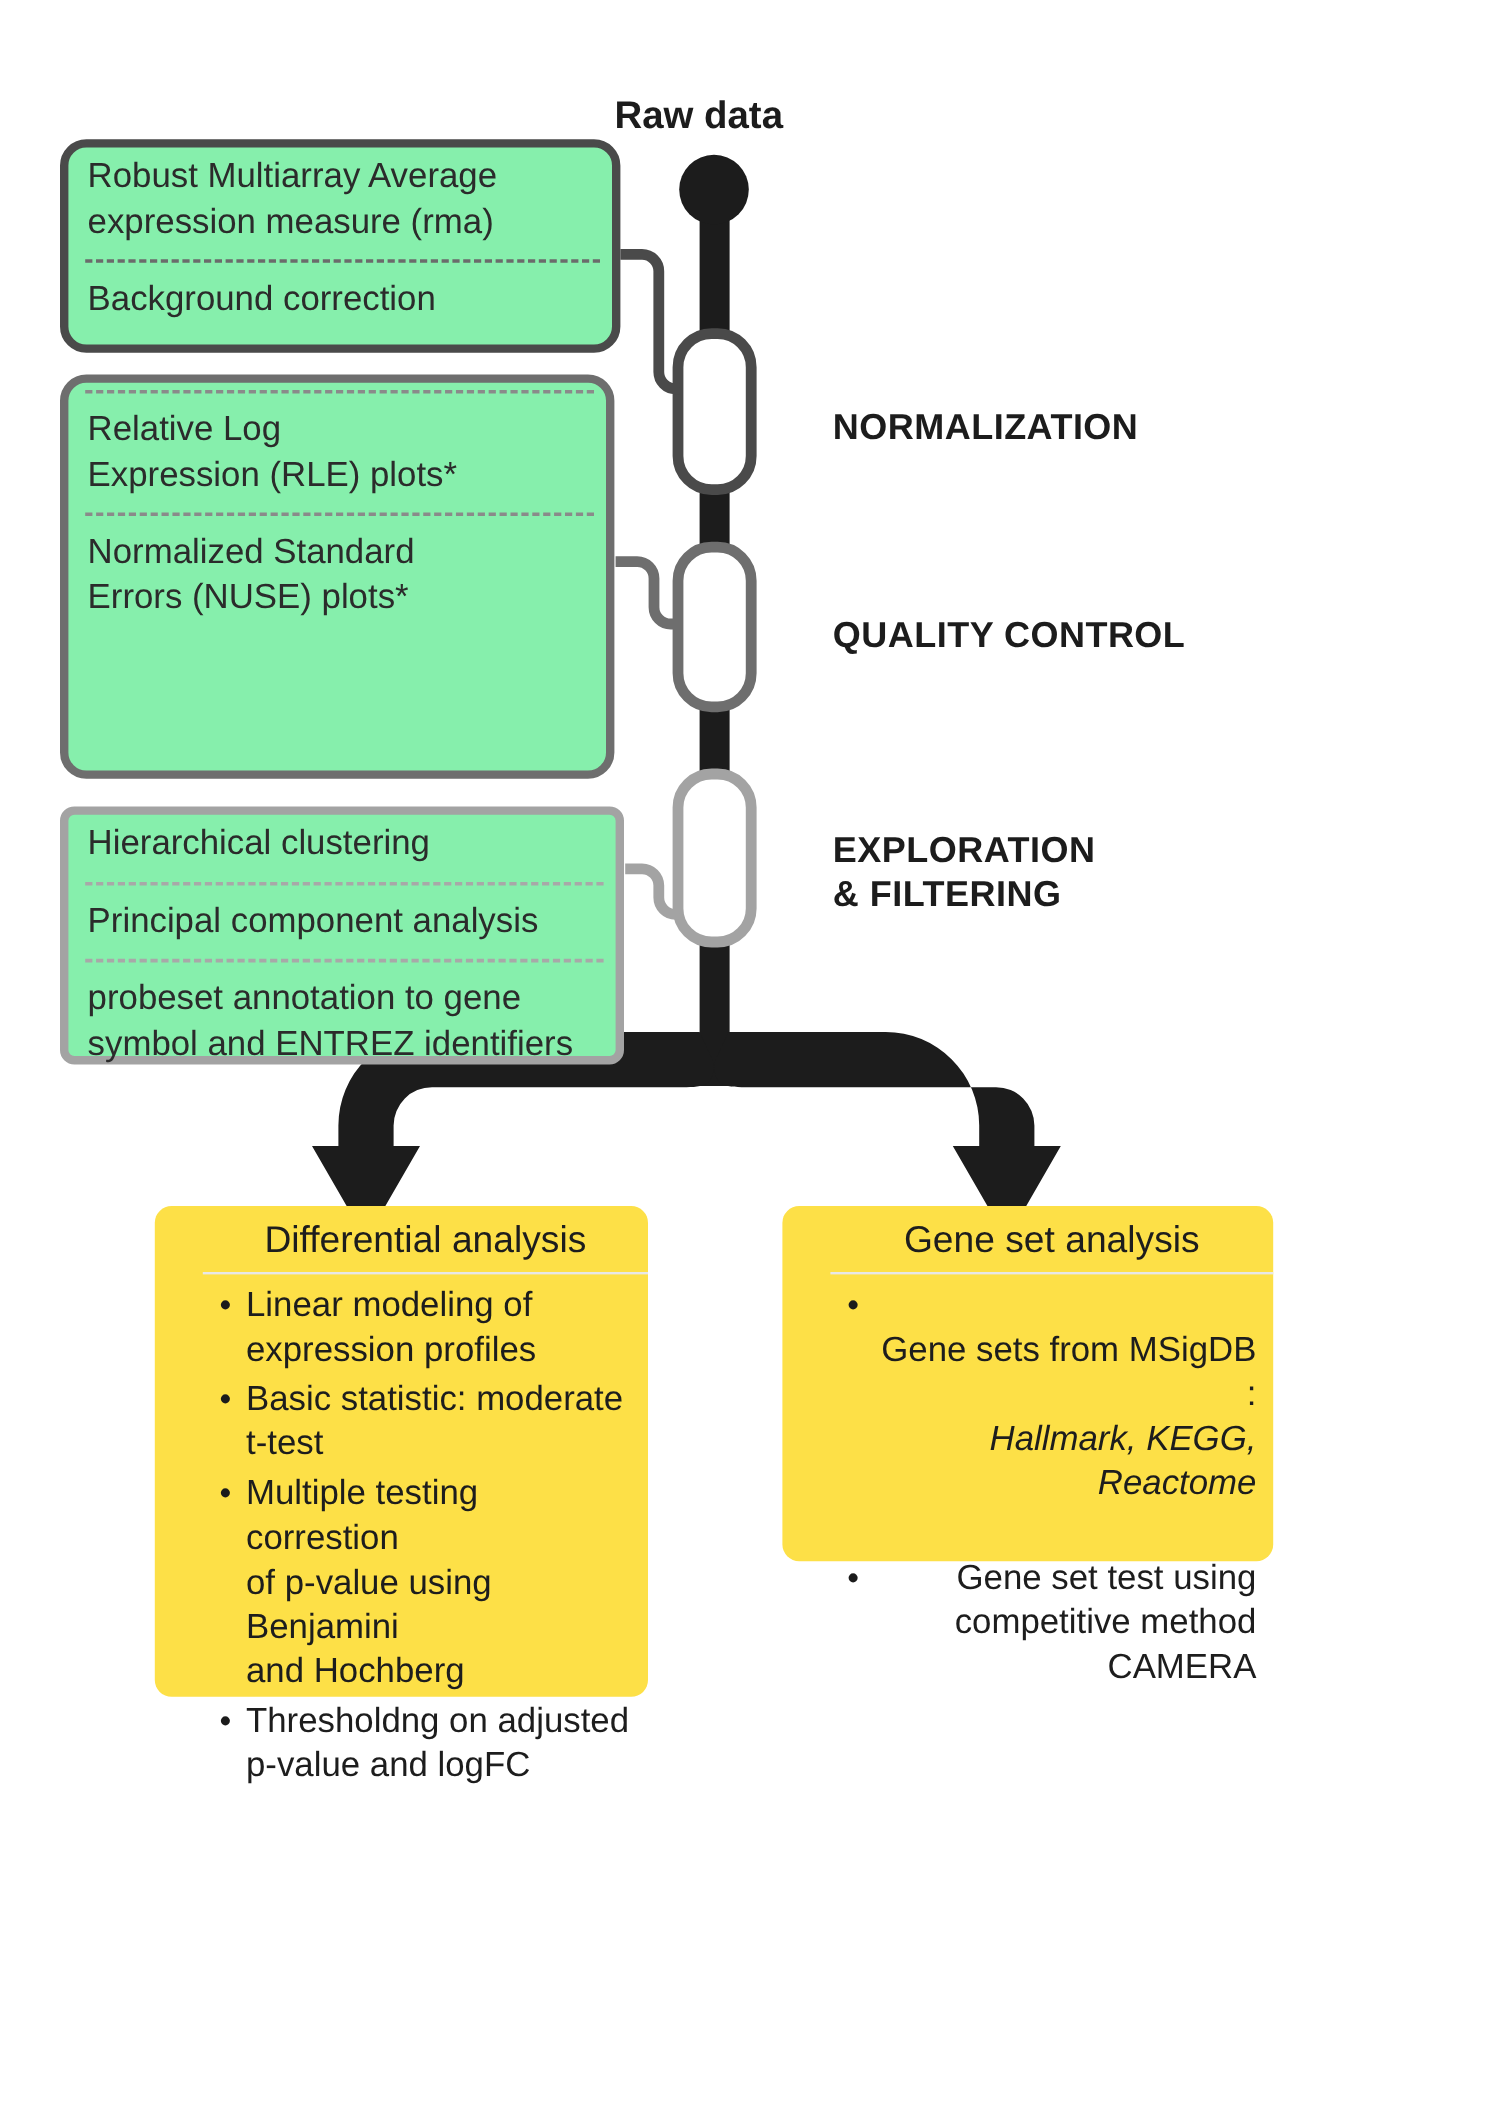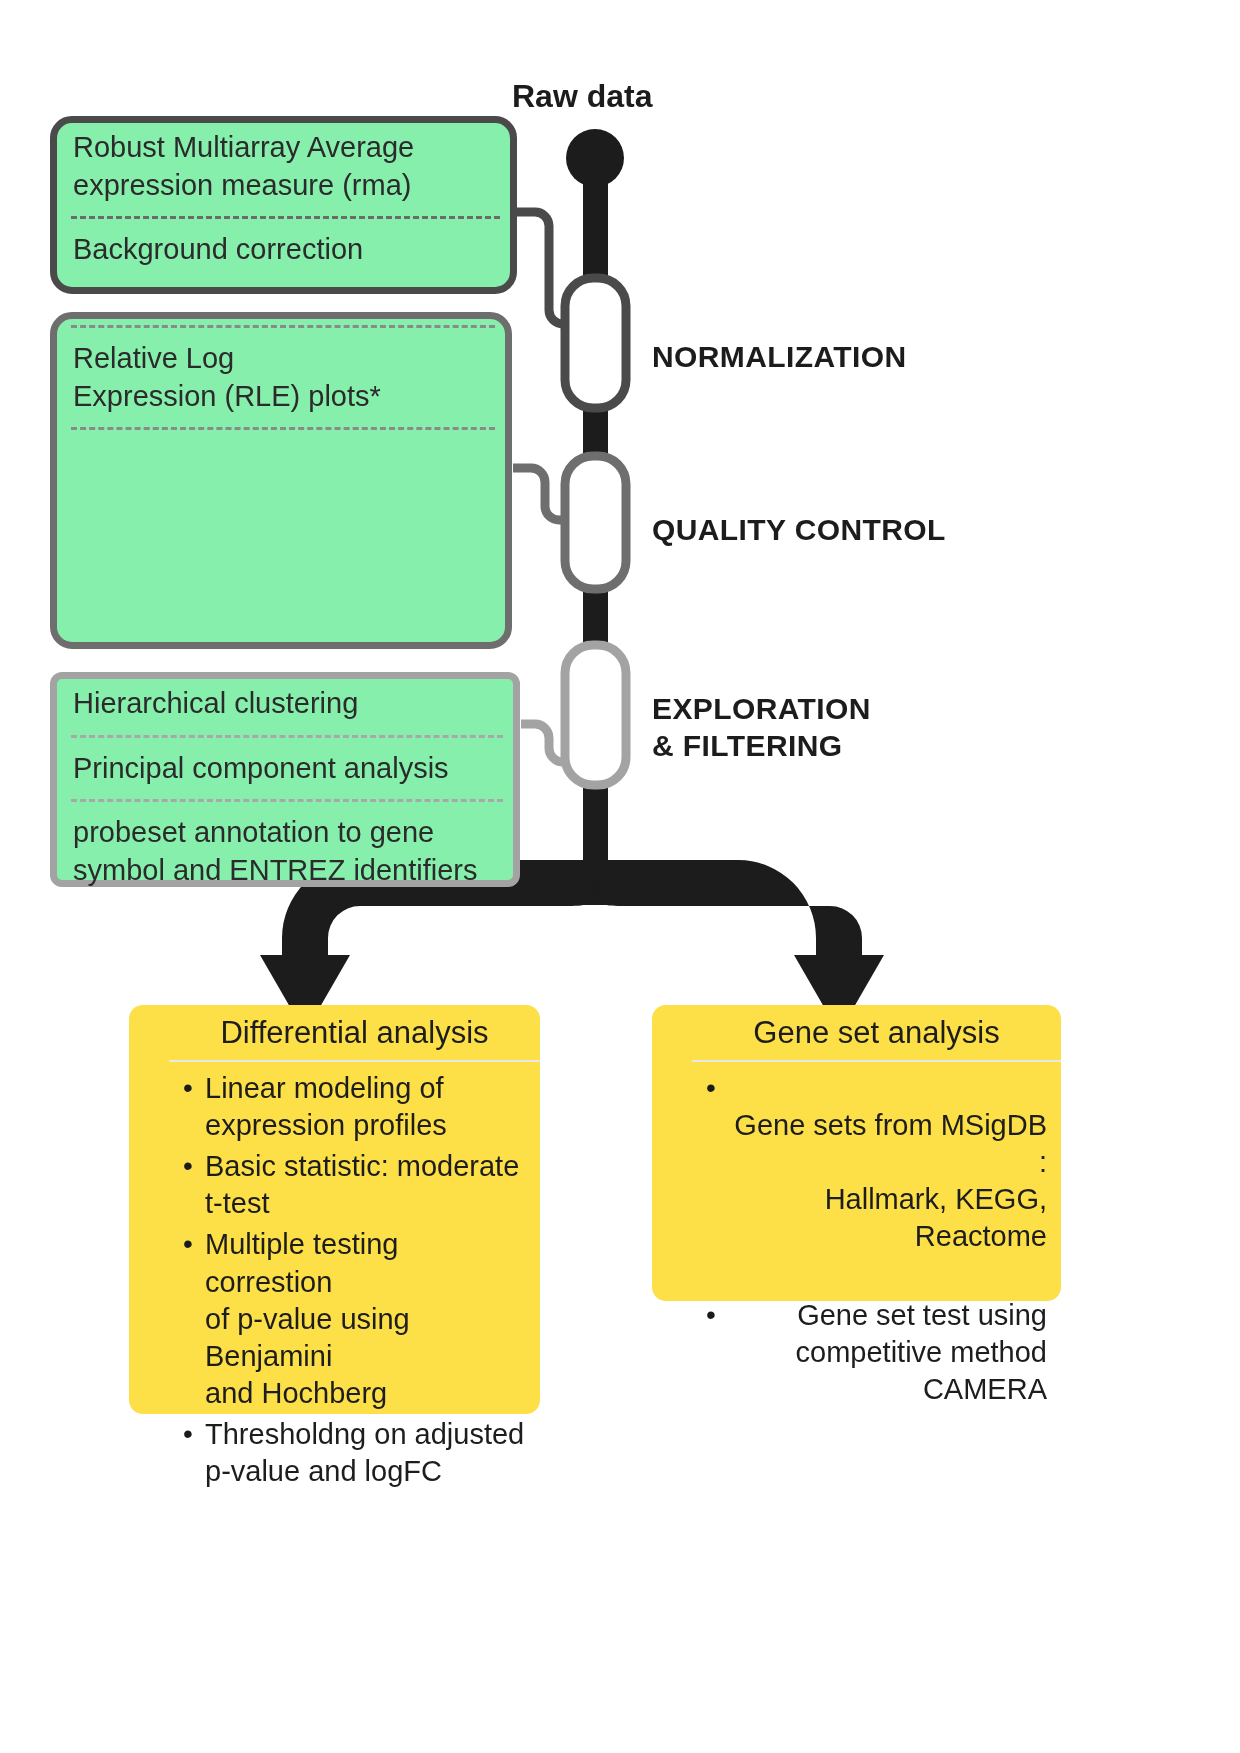--- a/index.html
+++ b/index.html
@@ -22,21 +22,21 @@
   #box-qc{left:50px;top:312px;width:462px;height:337px;
           border:7px solid #6e6e6e;border-radius:22px;}
   #box-qc .divider{border-top-color:#8a8a8a;}
   #box-expl{left:50px;top:672px;width:470px;height:215px;
             border:7px solid #a3a3a3;border-radius:12px;}
   #box-expl .divider{border-top-color:#a8a8a8;}
 
   
   .stage-label{position:absolute;font-weight:bold;font-size:30px;
                letter-spacing:.4px;color:#1c1c1c;line-height:1.24;
-               white-space:pre-line;}
+               white-space:pre-line;margin-left:42px;}
   #label-norm{left:652px;top:338px;}
   #label-qc{left:652px;top:511px;}
   #label-expl{left:652px;top:690px;}
 
   
   #raw-data{position:absolute;left:512px;top:78px;
             font-weight:bold;font-size:32px;color:#1c1c1c;}
 
   
   .panel{position:absolute;box-sizing:border-box;background:#fde047;
@@ -46,21 +46,21 @@
   .panel-body{padding:8px 14px 16px 14px;}
   .bullet-row{display:flex;align-items:flex-start;margin:0 0 4px 0;}
   .bullet-dot{flex:0 0 auto;width:22px;font-size:28px;line-height:1.28;
               color:#1b1b1b;text-align:left;}
   .bullet-text{flex:1 1 auto;font-size:29px;line-height:1.28;color:#1d1d1d;
                white-space:pre-line;}
 
   #panel-diff{left:129px;top:1005px;width:411px;height:409px;}
   #panel-gsa{left:652px;top:1005px;width:409px;height:296px;}
   #panel-gsa .bullet-text{text-align:right;}
-  #panel-gsa .cont{padding-left:44px;display:block;}
+  #panel-gsa .cont{padding-left:44px;display:block;font-style:italic;}
 </style>
 </head>
 <body>
 
 <div class="stage">
 
   <svg id="flowsvg" viewBox="0 0 1240 1753">
 
     <g>
       <rect x="583" y="160" width="25" height="745" fill="#1c1c1c"></rect>
@@ -119,20 +119,24 @@
     </div>
   </div>
 
   <div class="stage-box" id="box-qc">
     <div class="divider"></div>
     <div class="seg">
       <div class="seg-text">Relative Log
 Expression (RLE) plots*</div>
     </div>
     <div class="divider"></div>
+    <div class="seg">
+      <div class="seg-text">Normalized Standard
+Errors (NUSE) plots*</div>
+    </div>
   </div>
 
   <div class="stage-box" id="box-expl">
     <div class="seg">
       <div class="seg-text">Hierarchical clustering</div>
     </div>
     <div class="divider"></div>
     <div class="seg">
       <div class="seg-text">Principal component analysis</div>
     </div>

